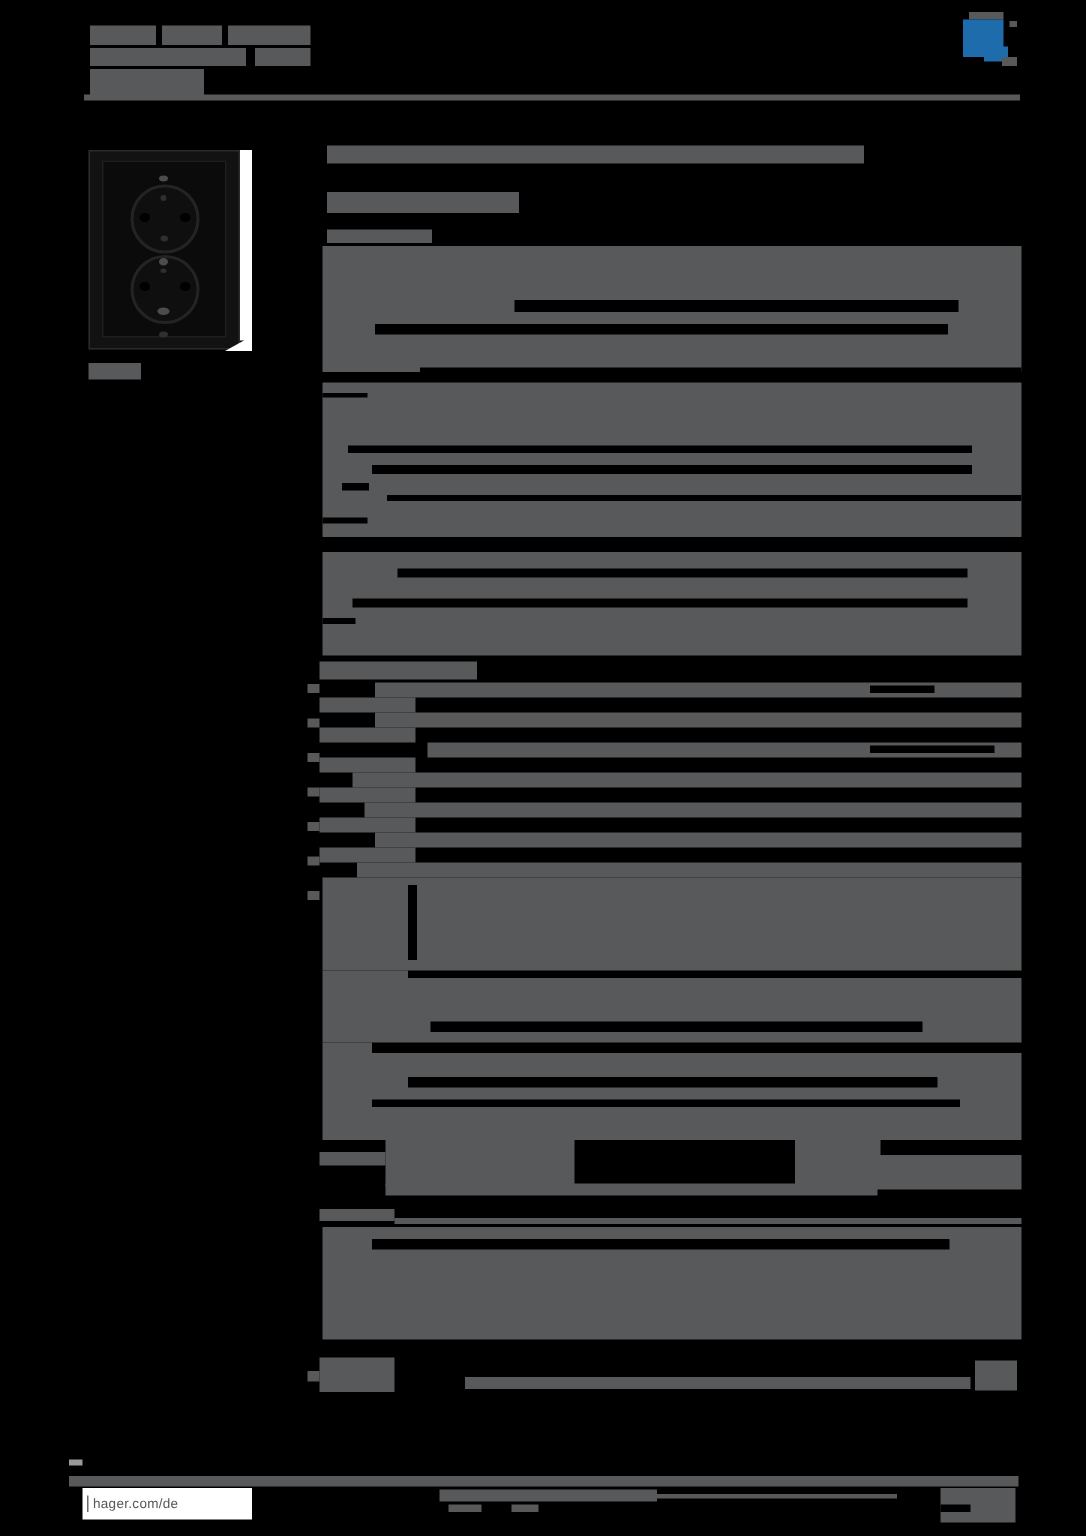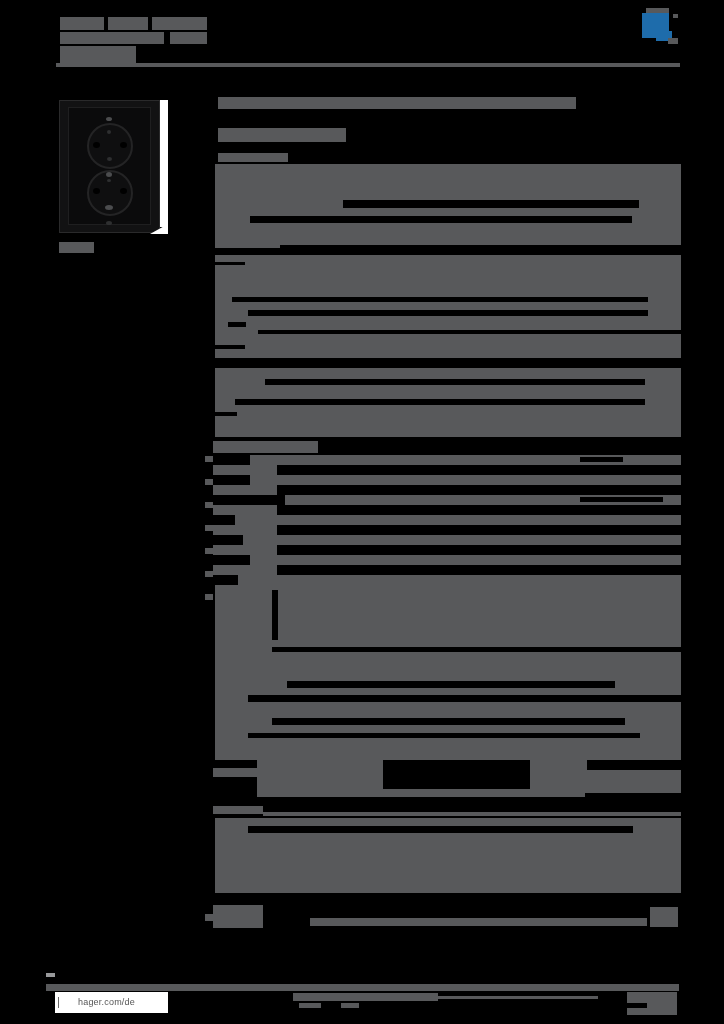--- a/index.html
+++ b/index.html
@@ -27,21 +27,21 @@
   .socket{position:absolute;width:46px;height:46px;border-radius:50%;
     background:#0f0f10;border:2px solid #242425;box-sizing:border-box;}
   .socket.s1{left:87px;top:123px;}
   .socket.s2{left:87px;top:170px;}
 
   
   .footer-box{position:absolute;left:55px;top:992px;width:113px;height:21px;
     background:var(--white,#fff);display:flex;align-items:center;}
   .footer-divider{width:1px;height:11px;background:#6b6b6b;margin-left:3px;}
   .footer-link{font-size:9px;color:var(--footer-text,#555);padding-left:3px;
-    letter-spacing:.2px;line-height:21px;white-space:nowrap;cursor:pointer;margin-left:16px;}
+    letter-spacing:.2px;line-height:21px;white-space:nowrap;cursor:pointer;}
 </style>
 </head>
 <body>
 
 <div class="page" style="--bg: #000000; --block: #58595b; --block-light: #98999b; --brand-blue: #1e6cab; --white: #ffffff; --footer-text: #555555; --photo-dot-light: #4b4c4e; --photo-dot-dark: #2e2f30;">
 
   <div class="layer">
       <div class="rx c-g" style="left: 60px; top: 17px; width: 44px; height: 13px;"></div>
       <div class="rx c-g" style="left: 108px; top: 17px; width: 40px; height: 13px;"></div>
       <div class="rx c-g" style="left: 152px; top: 17px; width: 55px; height: 13px;"></div>

